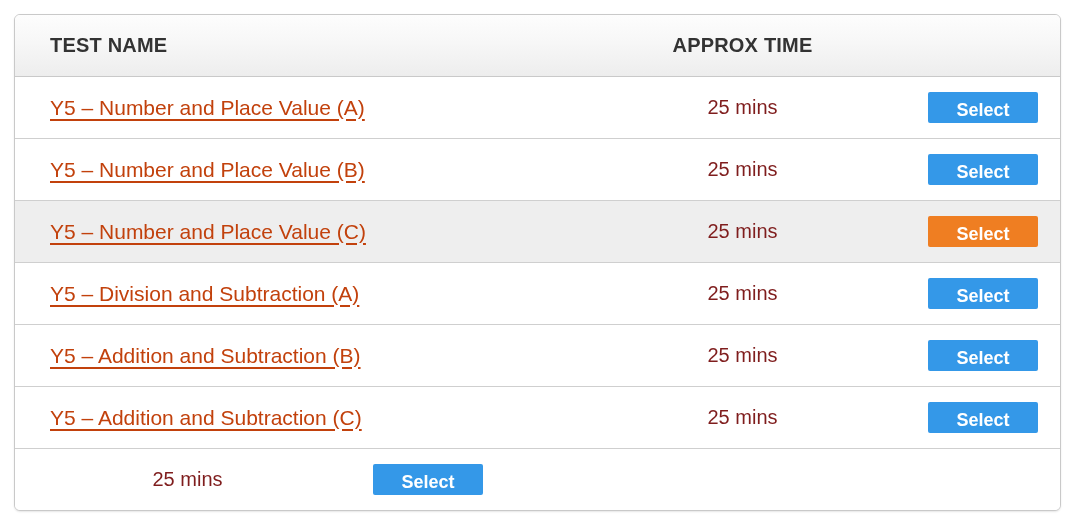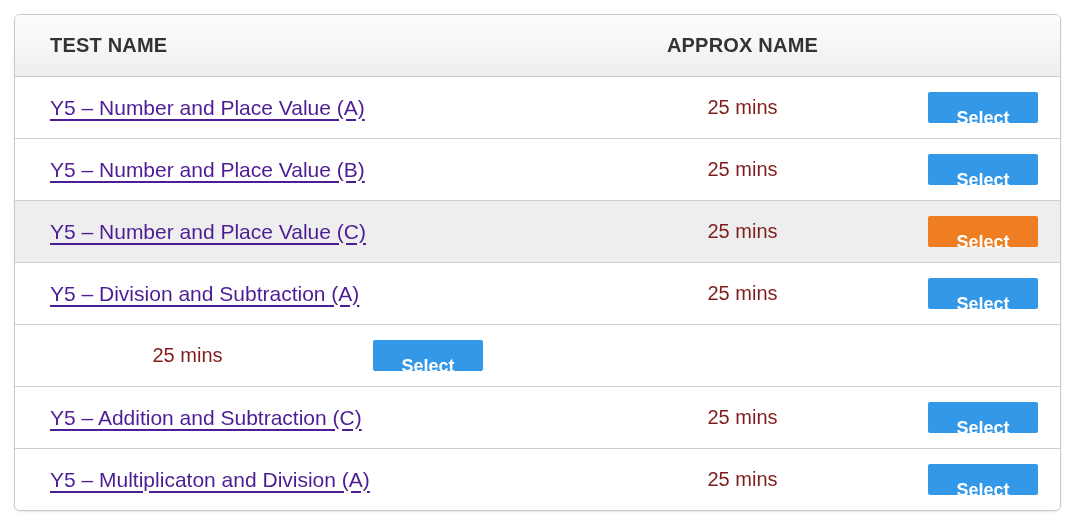--- a/index.html
+++ b/index.html
@@ -92,56 +92,56 @@
   .cell-action {
     flex: 1 1 auto;
     box-sizing: border-box;
     display: flex;
     justify-content: flex-start;
     padding-left: 13px;
   }
 
   .test-link {
     font-size: 21px;
-    color: #4c1d95;
+    color: #c2410c;
     text-decoration: underline;
     text-underline-offset: 4px;
     cursor: pointer;
     white-space: nowrap;
   }
 
   .select-btn {
     display: inline-block;
     width: 110px;
     height: 31px;
     line-height: 31px;
     text-align: center;
     background: #3498e8;
     color: #ffffff;
     font-size: 18px;
     font-weight: bold;
     border: none;
     border-radius: 2px;
-    padding: 11px;
+    padding: 3px;
     cursor: pointer;
     font-family: "Liberation Sans", sans-serif;
   }
   .select-btn.orange {
     background: #ef7e22;
   }
 </style>
 </head>
 <body>
 
 <div class="page">
   <div class="test-table">
 
     <div class="thead">
       <div class="th th-name">TEST NAME</div>
-      <div class="th th-time">APPROX NAME</div>
+      <div class="th th-time">APPROX TIME</div>
       <div class="th th-action"></div>
     </div>
 
     <div id="rows-container">
         <div class="trow">
           <div class="cell-name"><a class="test-link">Y5 – Number and Place Value (A)</a></div>
           <div class="cell-time">25 mins</div>
           <div class="cell-action">
             <button class="select-btn">Select</button>
           </div>
@@ -161,34 +161,34 @@
           </div>
         </div>
         <div class="trow">
           <div class="cell-name"><a class="test-link">Y5 – Division and Subtraction (A)</a></div>
           <div class="cell-time">25 mins</div>
           <div class="cell-action">
             <button class="select-btn">Select</button>
           </div>
         </div>
         <div class="trow">
+          <div class="cell-name"><a class="test-link">Y5 – Addition and Subtraction (B)</a></div>
           <div class="cell-time">25 mins</div>
           <div class="cell-action">
             <button class="select-btn">Select</button>
           </div>
         </div>
         <div class="trow">
           <div class="cell-name"><a class="test-link">Y5 – Addition and Subtraction (C)</a></div>
           <div class="cell-time">25 mins</div>
           <div class="cell-action">
             <button class="select-btn">Select</button>
           </div>
         </div>
         <div class="trow">
-          <div class="cell-name"><a class="test-link">Y5 – Multiplicaton and Division (A)</a></div>
           <div class="cell-time">25 mins</div>
           <div class="cell-action">
             <button class="select-btn">Select</button>
           </div>
         </div>
       </div>
 
   </div>
 </div>
 

